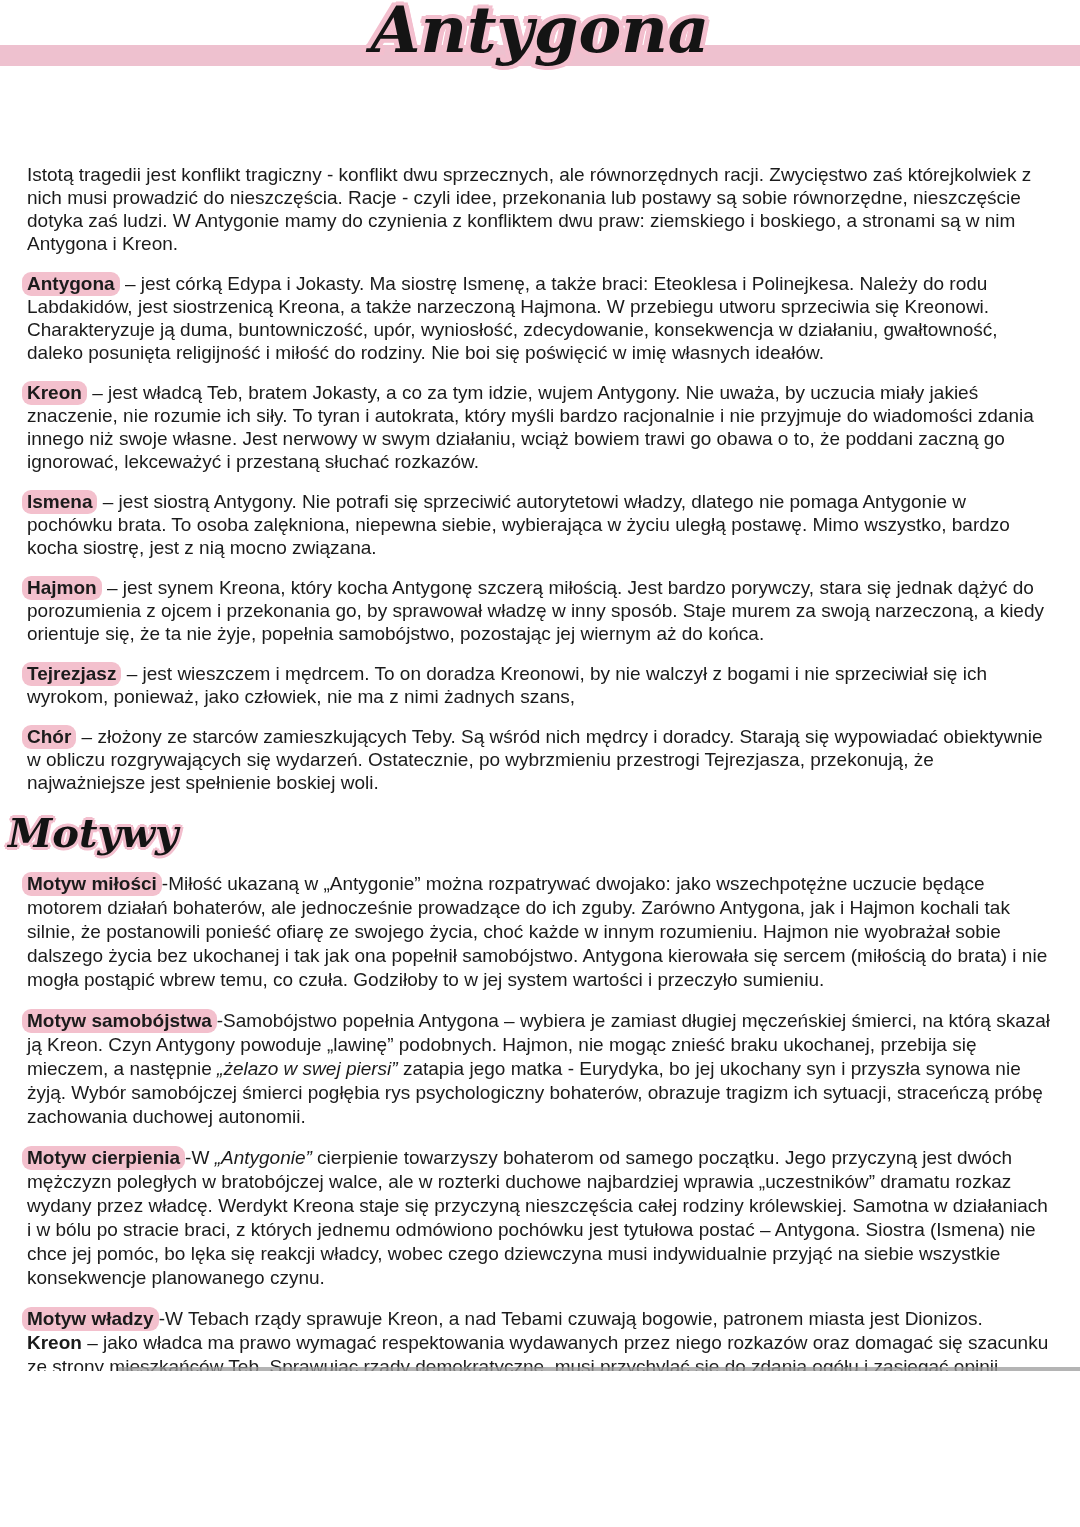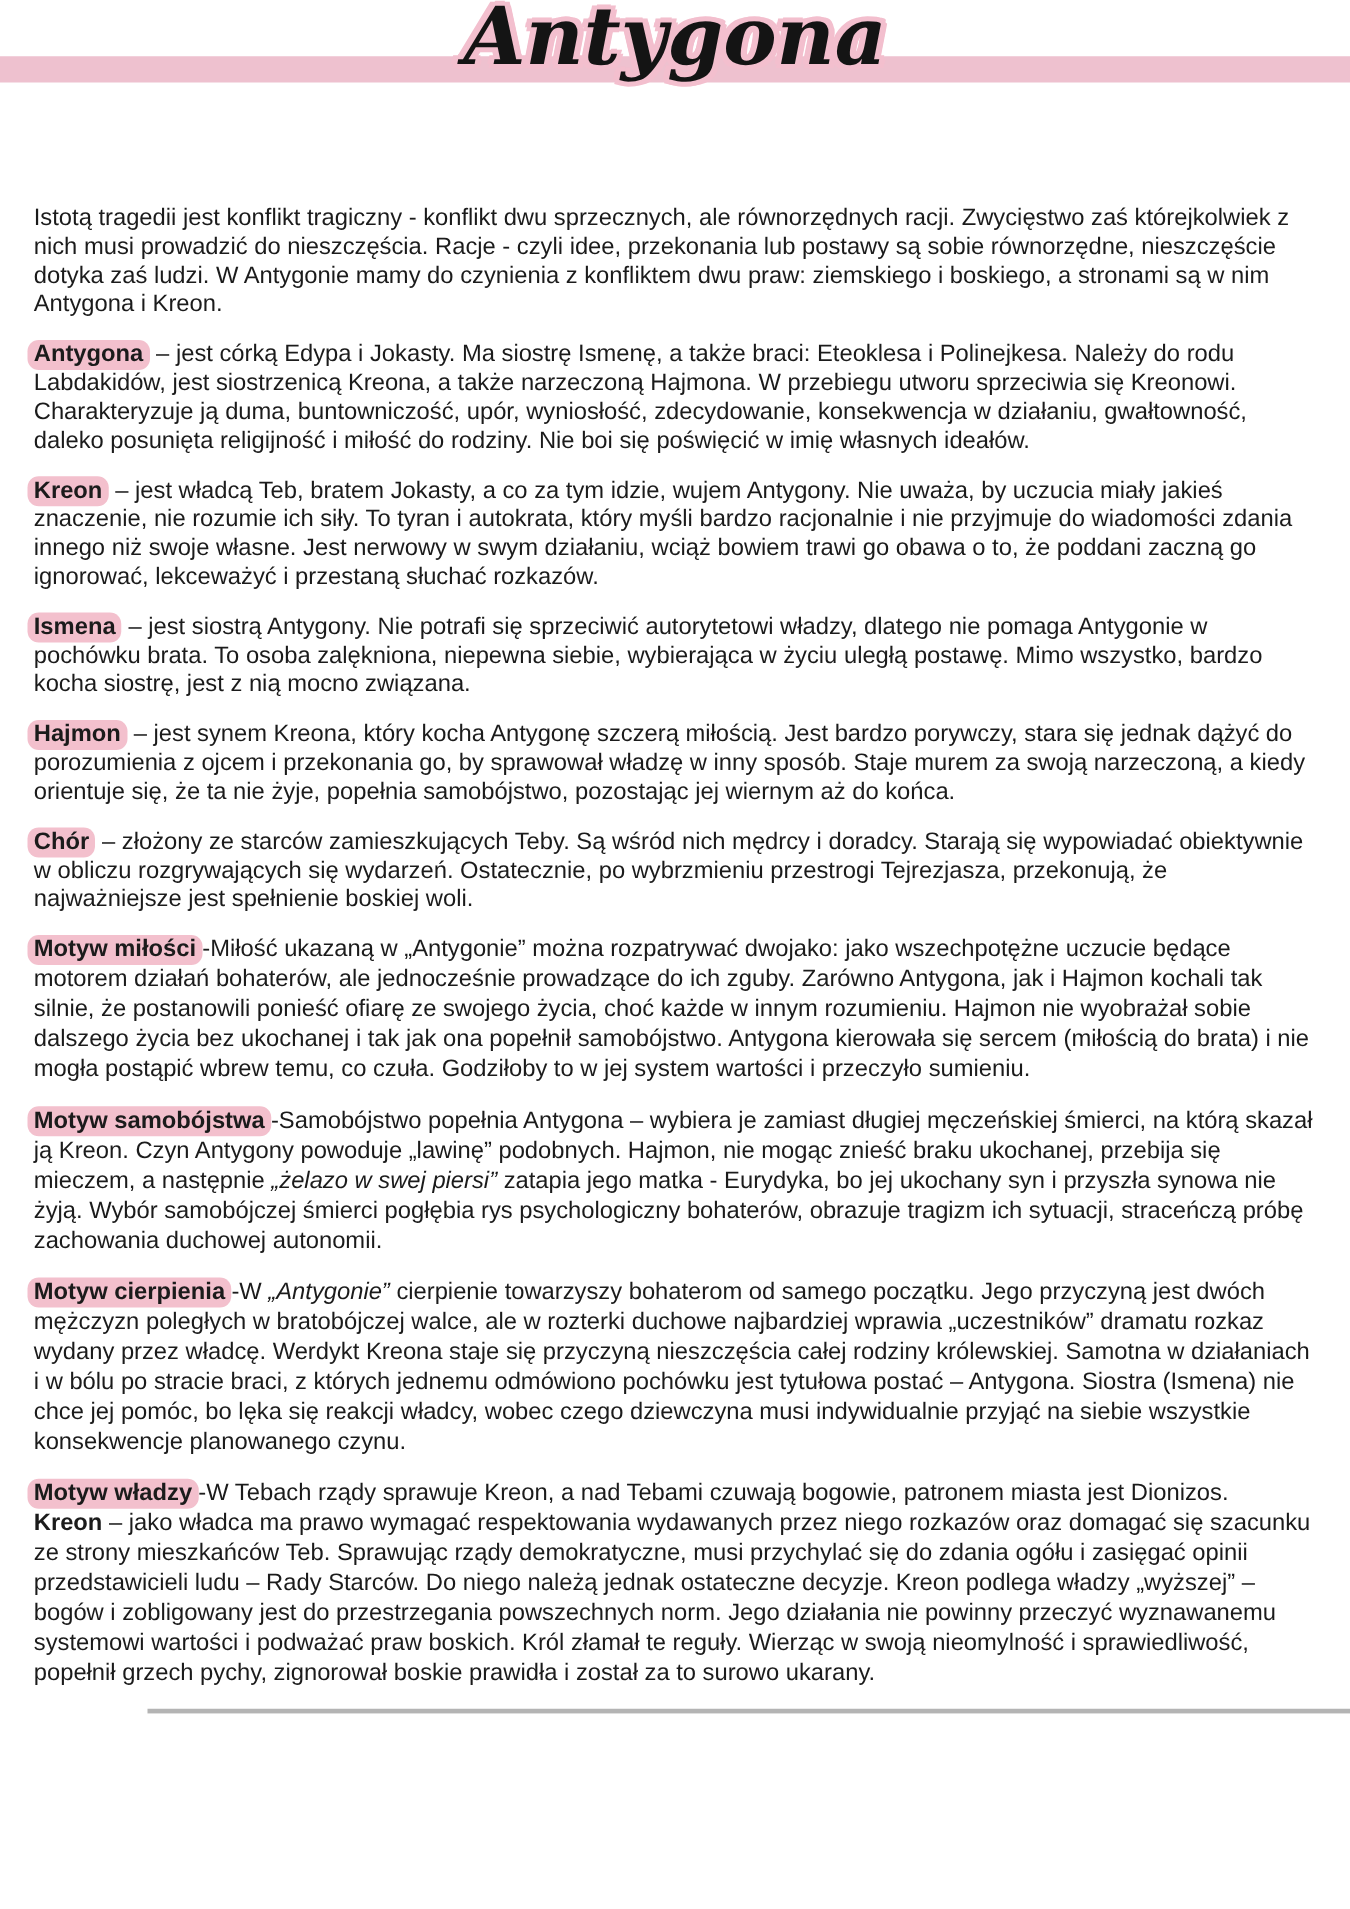--- a/index.html
+++ b/index.html
@@ -93,26 +93,28 @@
   <section data-name="section-bohaterzy">
 
     <p class="body lh-tight entry" data-name="character-entry-antygona"><span class="term" data-name="character-name">Antygona</span><span data-name="character-description"> – jest córką Edypa i Jokasty. Ma siostrę Ismenę, a także braci: Eteoklesa i Polinejkesa. Należy do rodu Labdakidów, jest siostrzenicą Kreona, a także narzeczoną Hajmona. W przebiegu utworu sprzeciwia się Kreonowi. Charakteryzuje ją duma, buntowniczość, upór, wyniosłość, zdecydowanie, konsekwencja w działaniu, gwałtowność, daleko posunięta religijność i miłość do rodziny. Nie boi się poświęcić w imię własnych ideałów.</span></p>
 
     <p class="body lh-tight entry" data-name="character-entry-kreon"><span class="term" data-name="character-name">Kreon</span><span data-name="character-description"> – jest władcą Teb, bratem Jokasty, a co za tym idzie, wujem Antygony. Nie uważa, by uczucia miały jakieś znaczenie, nie rozumie ich siły. To tyran i autokrata, który myśli bardzo racjonalnie i nie przyjmuje do wiadomości zdania innego niż swoje własne. Jest nerwowy w swym działaniu, wciąż bowiem trawi go obawa o to, że poddani zaczną go ignorować, lekceważyć i przestaną słuchać rozkazów.</span></p>
 
     <p class="body lh-tight entry" data-name="character-entry-ismena"><span class="term" data-name="character-name">Ismena</span><span data-name="character-description"> – jest siostrą Antygony. Nie potrafi się sprzeciwić autorytetowi władzy, dlatego nie pomaga Antygonie w pochówku brata. To osoba zalękniona, niepewna siebie, wybierająca w życiu uległą postawę. Mimo wszystko, bardzo kocha siostrę, jest z nią mocno związana.</span></p>
 
     <p class="body lh-tight entry" data-name="character-entry-hajmon"><span class="term" data-name="character-name">Hajmon</span><span data-name="character-description"> – jest synem Kreona, który kocha Antygonę szczerą miłością. Jest bardzo porywczy, stara się jednak dążyć do porozumienia z ojcem i przekonania go, by sprawował władzę w inny sposób. Staje murem za swoją narzeczoną, a kiedy orientuje się, że ta nie żyje, popełnia samobójstwo, pozostając jej wiernym aż do końca.</span></p>
 
+    <p class="body lh-tight entry" data-name="character-entry-tejrezjasz"><span class="term" data-name="character-name">Tejrezjasz</span><span data-name="character-description"> – jest wieszczem i mędrcem. To on doradza Kreonowi, by nie walczył z bogami i nie sprzeciwiał się ich wyrokom, ponieważ, jako człowiek, nie ma z nimi żadnych szans,</span></p>
 
 
     <p class="body lh-tight entry" data-name="character-entry-chor"><span class="term" data-name="character-name">Chór</span><span data-name="character-description"> – złożony ze starców zamieszkujących Teby. Są wśród nich mędrcy i doradcy. Starają się wypowiadać obiektywnie w obliczu rozgrywających się wydarzeń. Ostatecznie, po wybrzmieniu przestrogi Tejrezjasza, przekonują, że najważniejsze jest spełnienie boskiej woli.</span></p>
   </section>
 
   <section data-name="section-motywy">
+    <h2 class="script script-small heading" data-name="section-heading-motywy">Motywy</h2>
 
     <p class="body lh-wide motif" data-name="motif-paragraph-milosci"><span class="term" data-name="motif-label">Motyw miłości</span><span data-name="motif-text">-Miłość ukazaną w „Antygonie” można rozpatrywać dwojako: jako wszechpotężne uczucie będące motorem działań bohaterów, ale jednocześnie prowadzące do ich zguby. Zarówno Antygona, jak i Hajmon kochali tak silnie, że postanowili ponieść ofiarę ze swojego życia, choć każde w innym rozumieniu. Hajmon nie wyobrażał sobie dalszego życia bez ukochanej i tak jak ona popełnił samobójstwo. Antygona kierowała się sercem (miłością do brata) i nie mogła postąpić wbrew temu, co czuła. Godziłoby to w jej system wartości i przeczyło sumieniu.</span><span class="it" data-name="motif-text-italic"></span><span data-name="motif-text"></span></p>
 
     <p class="body lh-wide motif" data-name="motif-paragraph-samobojstwa"><span class="term" data-name="motif-label">Motyw samobójstwa</span><span data-name="motif-text">-Samobójstwo popełnia Antygona – wybiera je zamiast długiej męczeńskiej śmierci, na którą skazał ją Kreon. Czyn Antygony powoduje „lawinę” podobnych. Hajmon, nie mogąc znieść braku ukochanej, przebija się mieczem, a następnie </span><span class="it" data-name="motif-text-italic">„żelazo w swej piersi”</span><span data-name="motif-text"> zatapia jego matka - Eurydyka, bo jej ukochany syn i przyszła synowa nie żyją. Wybór samobójczej śmierci pogłębia rys psychologiczny bohaterów, obrazuje tragizm ich sytuacji, straceńczą próbę zachowania duchowej autonomii.</span></p>
 
     <p class="body lh-wide motif" data-name="motif-paragraph-cierpienia"><span class="term" data-name="motif-label">Motyw cierpienia</span><span data-name="motif-text">-W </span><span class="it" data-name="motif-text-italic">„Antygonie”</span><span data-name="motif-text"> cierpienie towarzyszy bohaterom od samego początku. Jego przyczyną jest dwóch mężczyzn poległych w bratobójczej walce, ale w rozterki duchowe najbardziej wprawia „uczestników” dramatu rozkaz wydany przez władcę. Werdykt Kreona staje się przyczyną nieszczęścia całej rodziny królewskiej. Samotna w działaniach i w bólu po stracie braci, z których jednemu odmówiono pochówku jest tytułowa postać – Antygona. Siostra (Ismena) nie chce jej pomóc, bo lęka się reakcji władcy, wobec czego dziewczyna musi indywidualnie przyjąć na siebie wszystkie konsekwencje planowanego czynu.</span></p>
 
     <p class="body lh-wide motif" data-name="motif-paragraph-wladzy"><span class="term" data-name="motif-label">Motyw władzy</span><span data-name="motif-text">-W Tebach rządy sprawuje Kreon, a nad Tebami czuwają bogowie, patronem miasta jest Dionizos.</span><br data-name="line-break"><span class="b" data-name="motif-kreon-name">Kreon</span><span data-name="motif-kreon-description"> – jako władca ma prawo wymagać respektowania wydawanych przez niego rozkazów oraz domagać się szacunku ze strony mieszkańców Teb. Sprawując rządy demokratyczne, musi przychylać się do zdania ogółu i zasięgać opinii przedstawicieli ludu – Rady Starców. Do niego należą jednak ostateczne decyzje. Kreon podlega władzy „wyższej” – bogów i zobligowany jest do przestrzegania powszechnych norm. Jego działania nie powinny przeczyć wyznawanemu systemowi wartości i podważać praw boskich. Król złamał te reguły. Wierząc w swoją nieomylność i sprawiedliwość, popełnił grzech pychy, zignorował boskie prawidła i został za to surowo ukarany.</span></p>
   </section>
 

